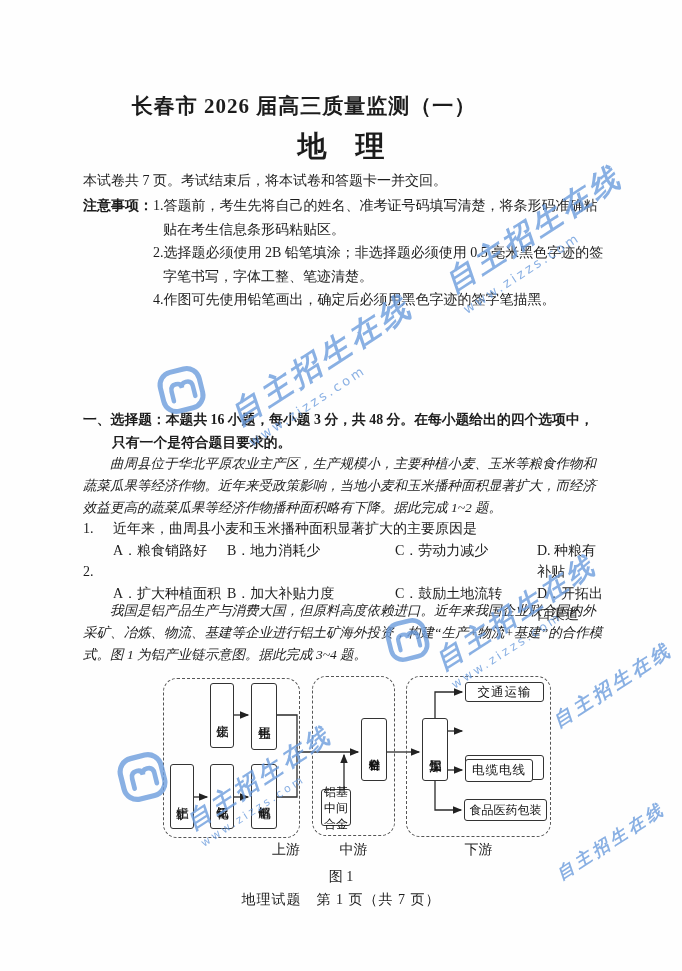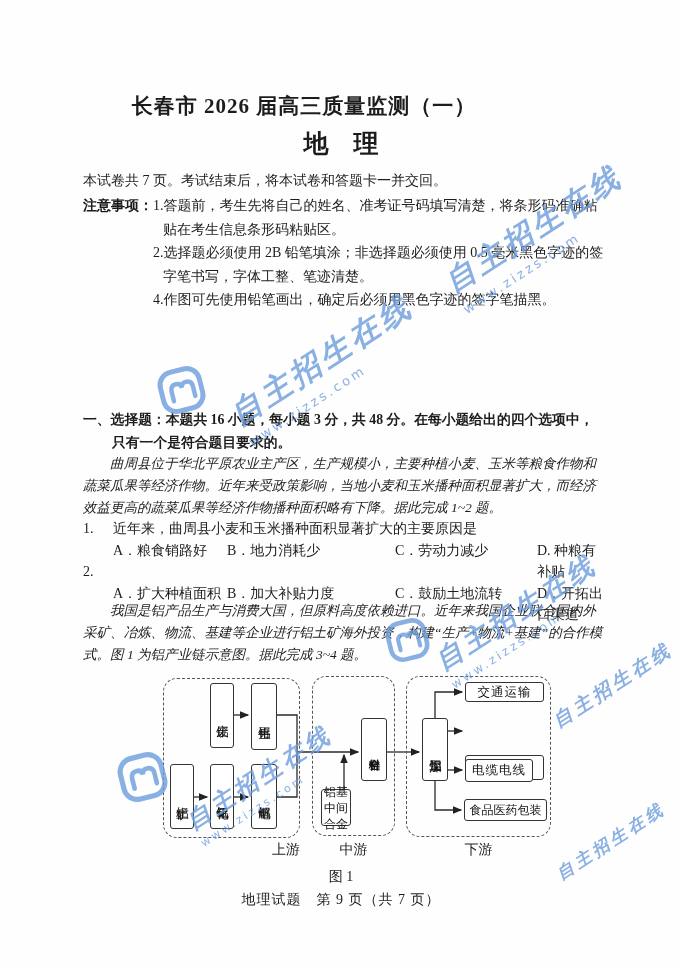--- a/index.html
+++ b/index.html
@@ -8,21 +8,21 @@
     position:relative; width:682px; height:971px; margin:0 auto;
     background:#fefefe; color:#1c1c1c;
     font-family:"Liberation Serif","DejaVu Serif",serif;
     overflow:hidden;
   }
   .abs { position:absolute; }
   
   .title { top:92px; left:0; width:608px; text-align:center;
            font-size:21px; font-weight:bold; letter-spacing:1px; }
   .subject { top:127px; left:0; width:682px; text-align:center;
-             font-size:25px; font-weight:bold; }
+             font-size:29px; font-weight:bold; }
   
   .return-note { top:172px; left:83px; width:540px; font-size:14px; }
   .notices { top:194px; left:83px; width:522px; display:grid;
              grid-template-columns:70px 1fr; font-size:14px; line-height:23.5px; }
   .notice-label { font-weight:bold; }
   .notice-list p { padding-left:10px; text-indent:-10px; }
   
   .heading { top:408px; left:83px; width:524px; font-size:13.8px; font-weight:bold;
              line-height:23px; padding-left:29px; text-indent:-29px; }
   .passage { left:83px; width:524px; font-size:13.5px; line-height:21.8px;
@@ -145,21 +145,21 @@
     <div class="hbox" style="left:465px;top:44px;width:79px;height:25px;margin-top:36px;">建筑材料</div>
     <div class="hbox" style="left:465px;top:84px;width:68px;height:23px;">电缆电线</div>
     <div class="hbox" style="left:464px;top:124px;width:83px;height:22px;font-size:12px;letter-spacing:0;">食品医药包装</div>
 
     <div class="grp-label" style="left:163px;width:137px;text-align:right;">上游</div>
     <div class="grp-label" style="left:312px;width:83px;">中游</div>
     <div class="grp-label" style="left:406px;width:145px;">下游</div>
   </div>
 
   <div class="abs caption">图 1</div>
-  <div class="abs footer">地理试题　第 9 页（共 7 页）</div>
+  <div class="abs footer">地理试题　第 1 页（共 7 页）</div>
 
   <div class="wm" style="left:437px;top:268px;">
     <div class="wm-brand" style="font-size:30px;">自主招生在线</div>
     <div class="wm-url" style="font-size:13px;">www.zizzs.com</div>
   </div>
 
   <div class="wm" style="left:222px;top:400px;">
     <div class="wm-brand" style="font-size:31px;">自主招生在线</div>
     <div class="wm-url" style="font-size:13px;">www.zizzs.com</div>
   </div>

